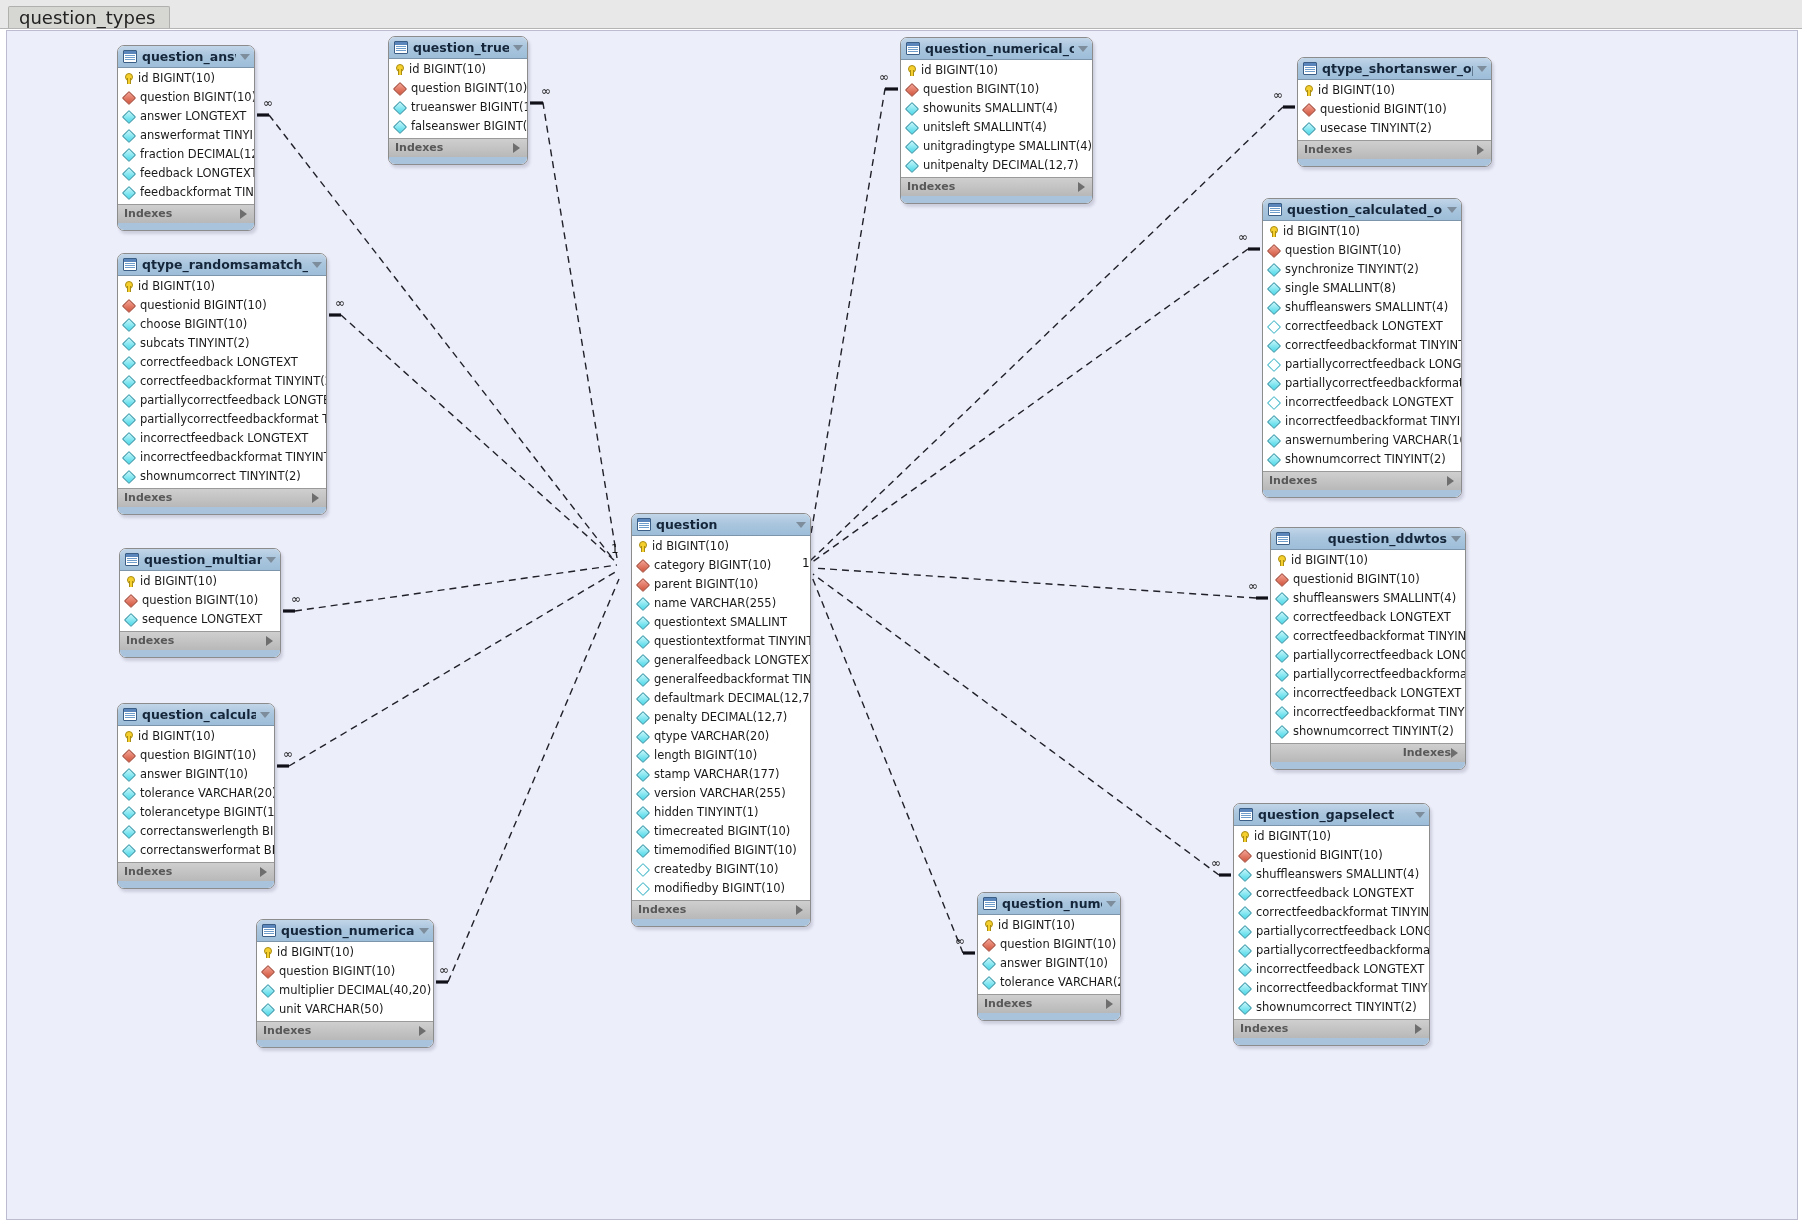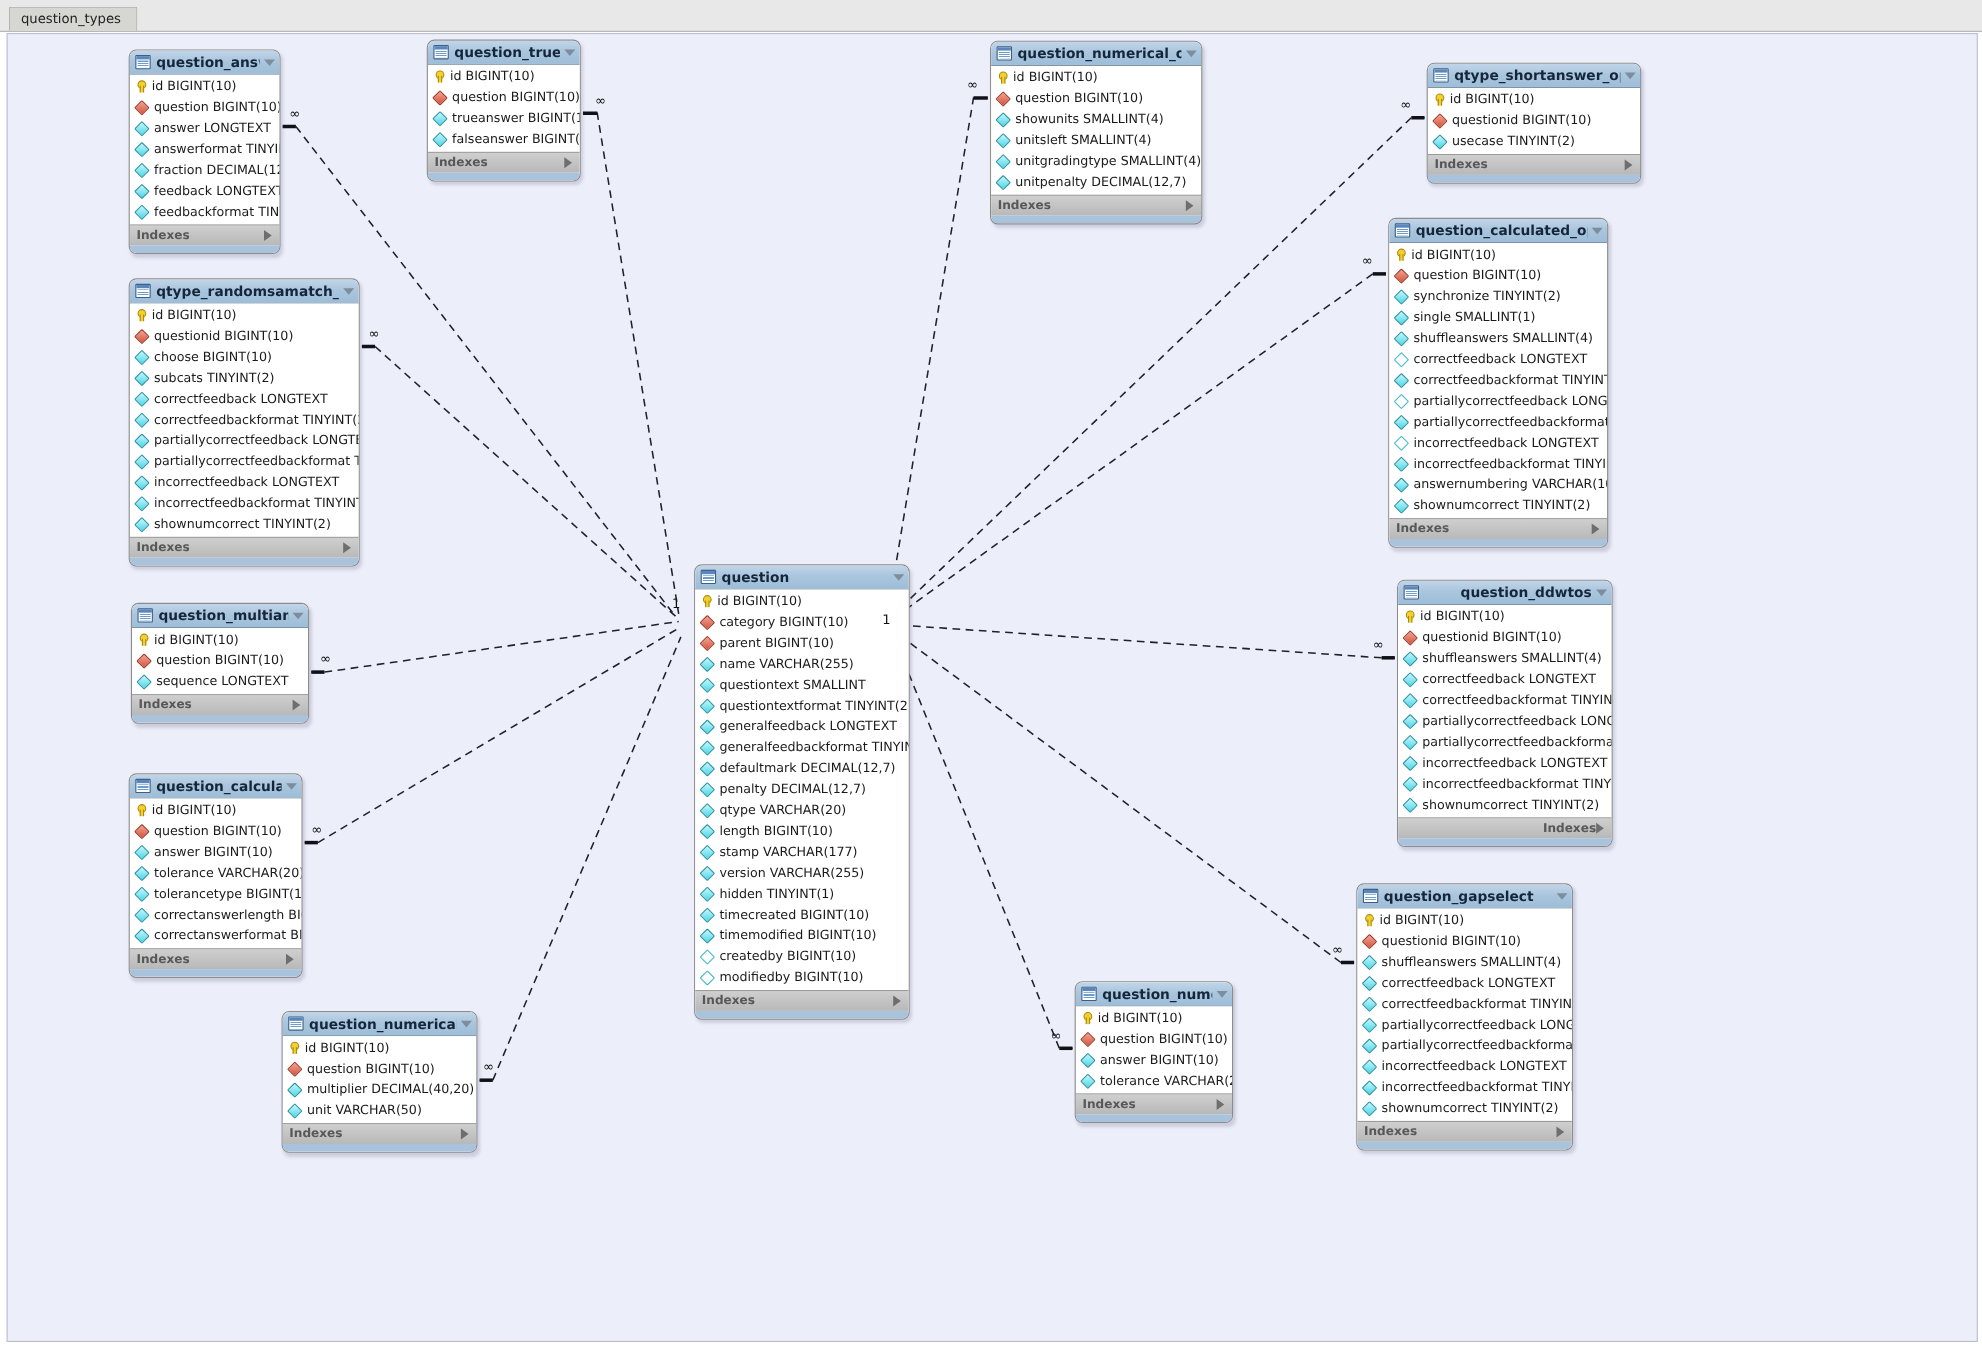--- a/index.html
+++ b/index.html
@@ -11,21 +11,21 @@
   }
   
   #tabstrip{
     position:absolute;left:0;top:0;width:1802px;height:28px;
     background:#e8e8e8;border-bottom:1px solid #b4b4b4;
   }
   #tabstrip .tab{
     position:absolute;left:8px;top:6px;height:21px;line-height:21px;
     padding:0 14px 0 10px;background:#d6d6d2;
     border:1px solid #b0b0ac;border-bottom:none;
-    font-size:12px;color:#222;border-radius:2px 2px 0 0;
+    font-size:18px;color:#222;border-radius:2px 2px 0 0;
   }
   
   #canvas{
     position:absolute;left:6px;top:30px;
     width:1790px;height:1188px;
     background:#eceefa;
     border:1px solid #bcbcd0;
     overflow:hidden;
   }
   #lines{position:absolute;left:0;top:0;width:1790px;height:1188px;}
@@ -368,21 +368,21 @@
           <div class="col">
             <span class="ic fk"></span>
             <span>question BIGINT(10)</span>
           </div>
           <div class="col">
             <span class="ic cy"></span>
             <span>synchronize TINYINT(2)</span>
           </div>
           <div class="col">
             <span class="ic cy"></span>
-            <span>single SMALLINT(1)</span>
+            <span>single SMALLINT(8)</span>
           </div>
           <div class="col">
             <span class="ic cy"></span>
             <span>shuffleanswers SMALLINT(4)</span>
           </div>
           <div class="col">
             <span class="ic cyo"></span>
             <span>correctfeedback LONGTEXT</span>
           </div>
           <div class="col">
@@ -439,21 +439,21 @@
             <span class="ic cy"></span>
             <span>sequence LONGTEXT</span>
           </div>
         </div>
         <div class="idx">
           <span class="ilabel">Indexes</span>
           <span class="arr"></span>
         </div>
         <div class="foot"></div>
       </div>
-      <div class="tbl" style="left: 624px; top: 482px; width: 196px;">
+      <div class="tbl" style="left: 624px; top: 482px; width: 180px;">
         <div class="hdr">
           <span class="tico"></span>
           <span class="tname">question</span>
           <span class="carat"></span>
         </div>
         <div class="cols">
           <div class="col">
             <span class="ic key"></span>
             <span>id BIGINT(10)</span>
           </div>

